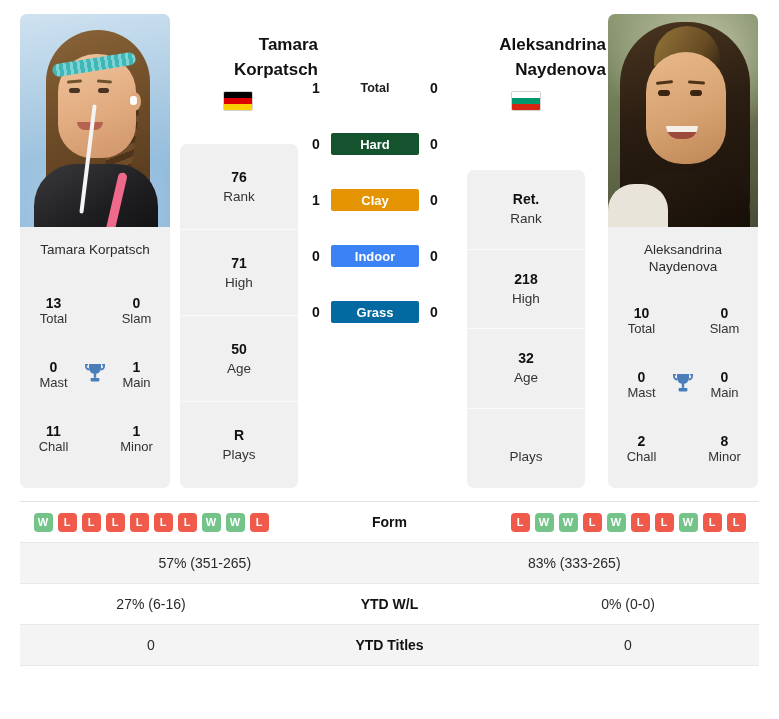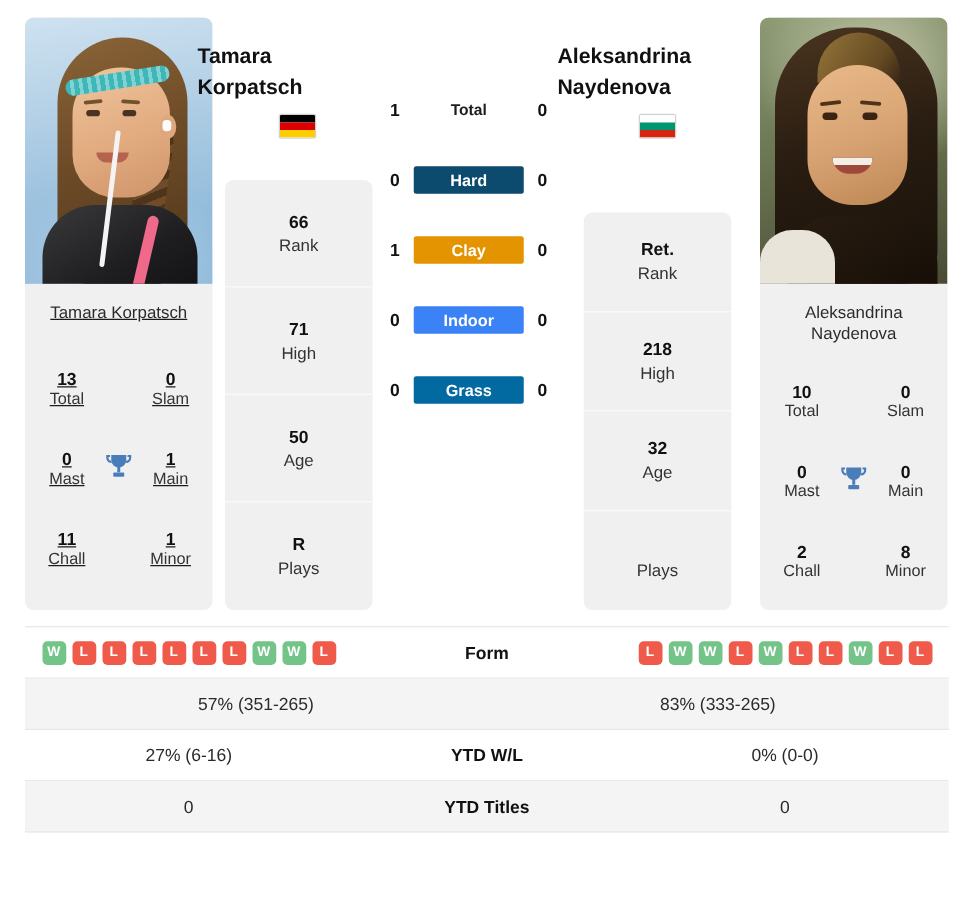--- a/index.html
+++ b/index.html
@@ -21,21 +21,21 @@
   
   .player-card {
     position: absolute;
     top: 14px;
     width: 150px;
     background: #f0f0f0;
     border-radius: 7px;
     overflow: hidden;
     height: 474px;
   }
-  .player-card.left  { left: 20px; text-decoration: underline; }
+  .player-card.left  { left: 20px; }
   .player-card.right { left: 608px; }
 
   .photo {
     width: 150px;
     height: 213px;
     position: relative;
     overflow: hidden;
   }
   .photo.left-photo {
     background:
@@ -221,21 +221,21 @@
   }
   .stat-box:last-child { border-bottom: none; }
   .stat-val { font-size: 14px; font-weight: bold; color: #111; min-height: 17px; }
   .stat-lbl { font-size: 13.5px; color: #333; }
 
   
   .name-head {
     position: absolute;
     top: 32px;
     width: 160px;
-    text-align: left;
+    text-align: right;
   }
   .name-head.left  { left: 158px; }
   .name-head.right { left: 446px; }
   .name-head .nm {
     font-size: 17px;
     font-weight: bold;
     line-height: 25px;
     color: #111;
   }
   .flag {
@@ -483,21 +483,21 @@
     <div class="nm">Naydenova</div>
     <div class="flag" id="flag-right">
       <span style="background: rgb(255, 255, 255);"></span>
         <span style="background: rgb(0, 150, 110);"></span>
         <span style="background: rgb(214, 38, 18);"></span>
     </div>
   </div>
 
   <div class="stat-col left" id="stat-col-left">
       <div class="stat-box">
-        <div class="stat-val">66</div>
+        <div class="stat-val">76</div>
         <div class="stat-lbl">Rank</div>
       </div>
       <div class="stat-box">
         <div class="stat-val">71</div>
         <div class="stat-lbl">High</div>
       </div>
       <div class="stat-box">
         <div class="stat-val">50</div>
         <div class="stat-lbl">Age</div>
       </div>
@@ -526,21 +526,21 @@
     </div>
 
   <div class="h2h" id="h2h-container">
       <div class="h2h-row">
         <div class="h2h-num">1</div>
         <div class="h2h-bar plain">Total</div>
         <div class="h2h-num">0</div>
       </div>
       <div class="h2h-row">
         <div class="h2h-num">0</div>
-        <div class="h2h-bar" style="background: #0c4a6e;">Hard</div>
+        <div class="h2h-bar" style="background: #14532d;">Hard</div>
         <div class="h2h-num">0</div>
       </div>
       <div class="h2h-row">
         <div class="h2h-num">1</div>
         <div class="h2h-bar" style="background: rgb(227, 148, 0);">Clay</div>
         <div class="h2h-num">0</div>
       </div>
       <div class="h2h-row">
         <div class="h2h-num">0</div>
         <div class="h2h-bar" style="background: #3b82f6;">Indoor</div>

